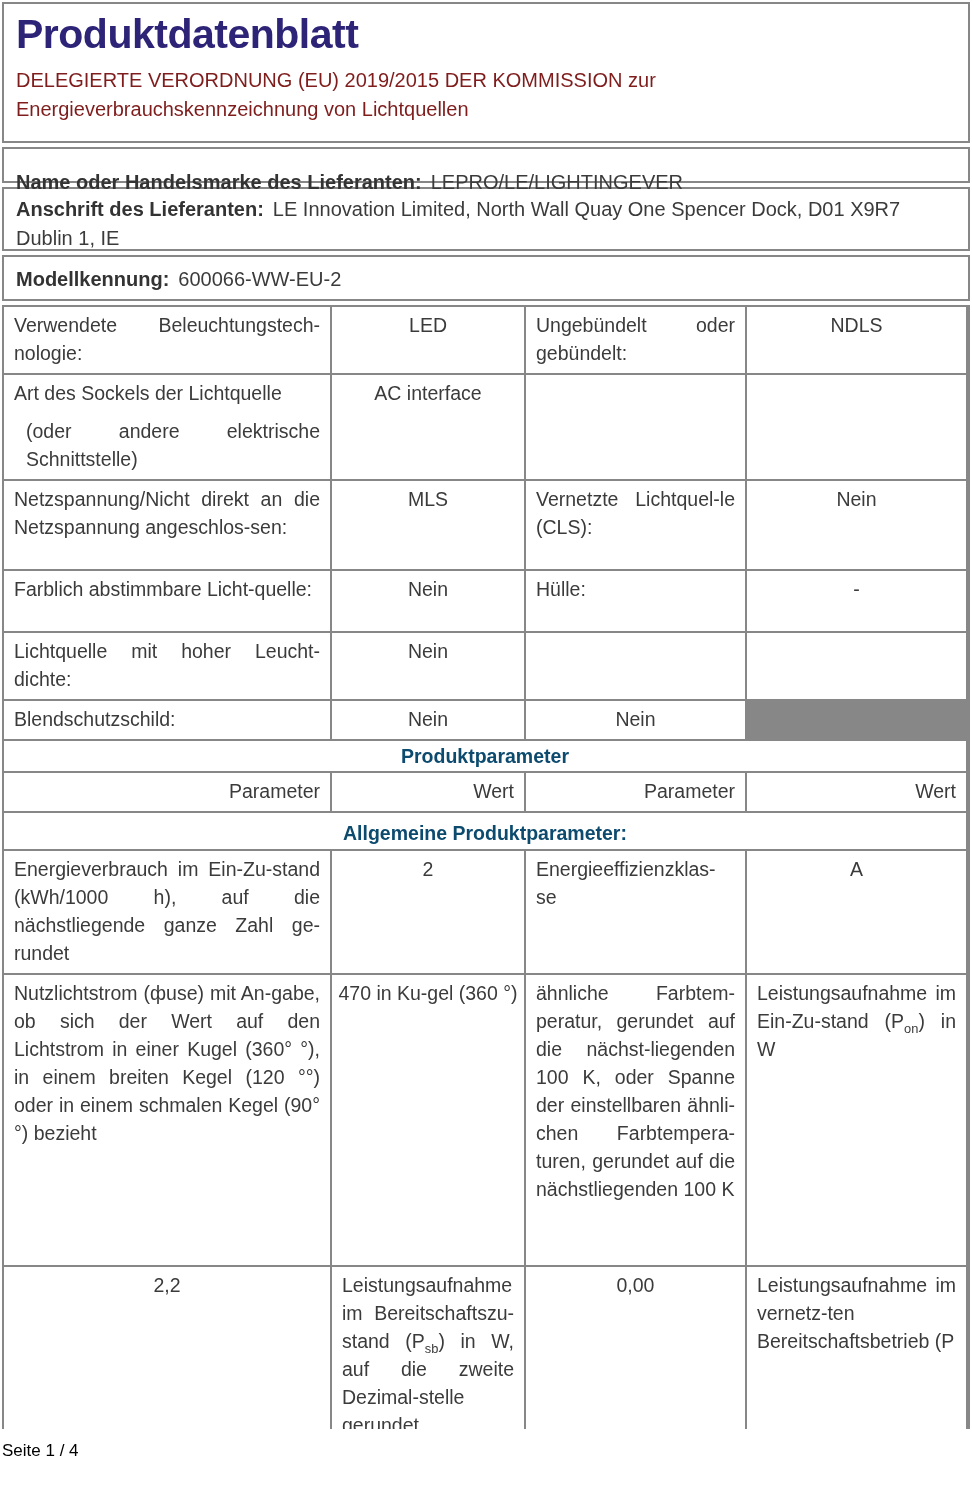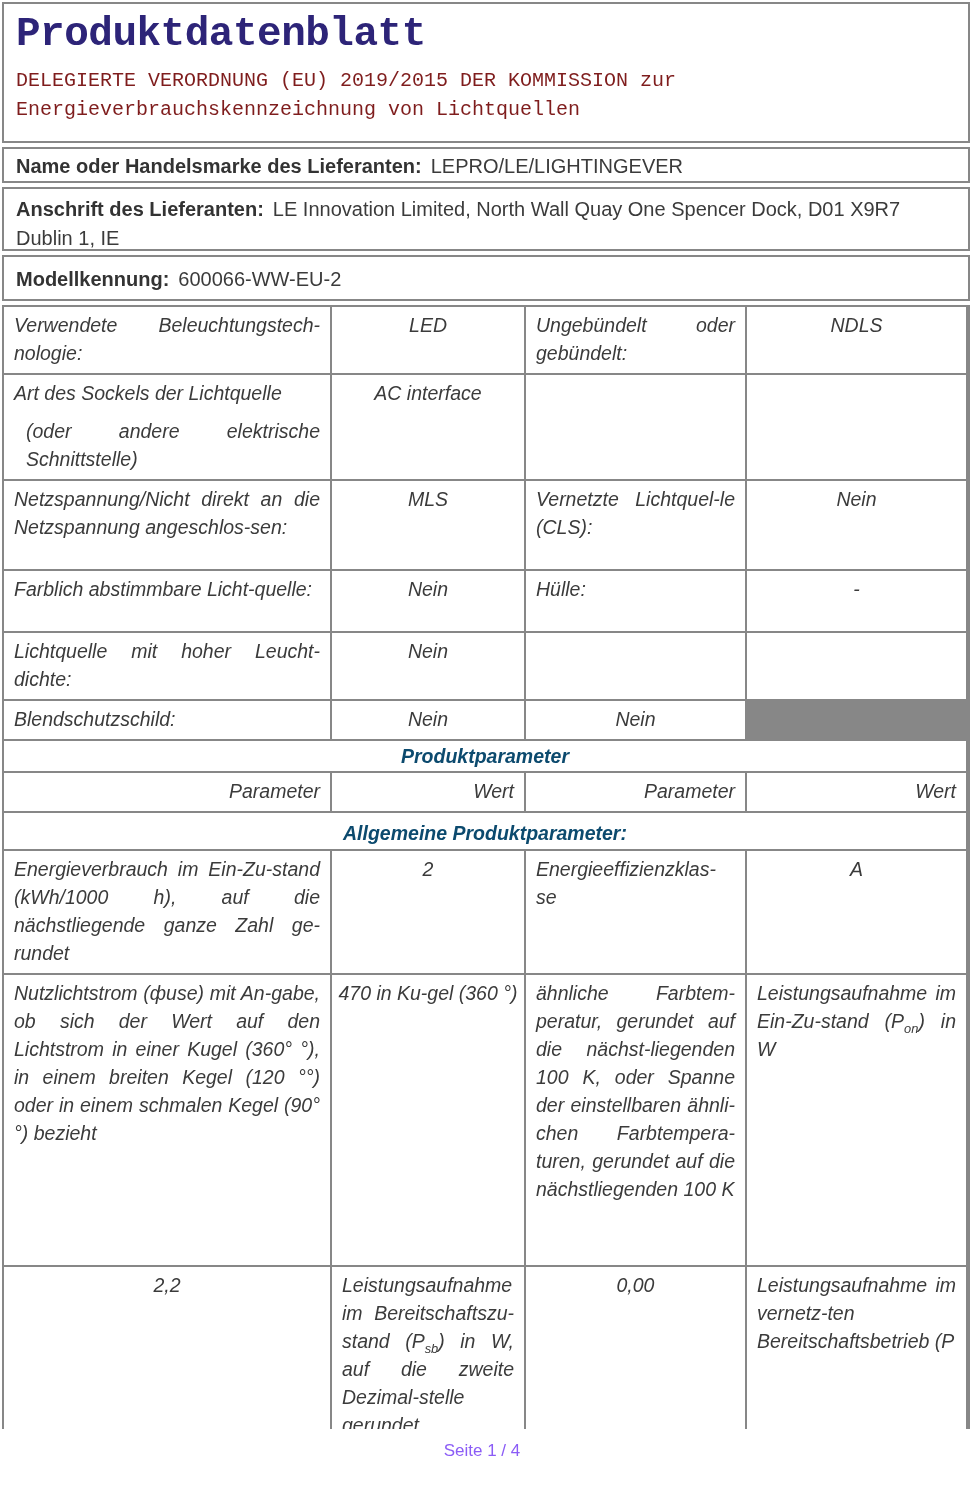--- a/index.html
+++ b/index.html
@@ -15,42 +15,41 @@
   
   .block {
     border: 2px solid #878787;
     background: #fff;
     width: 968px;
     margin-bottom: 4px;
     padding: 4px 12px;
     font-size: 20px;
     line-height: 29px;
   }
-  .block-title { height: 141px; padding-top: 4px; font-family: Liberation Mono, monospace; }
+  .block-title { height: 141px; padding-top: 4px; }
   .doc-title {
     font-size: 41px;
     font-weight: bold;
     color: #2d2478;
     letter-spacing: -0.5px;
     line-height: 52px;
   }
   .regulation { margin-top: 6px; font-size: 20px; line-height: 29px; color: #7f1d1d; }
-  .block-name { height: 36px; padding-top: 3px; }
+  .block-name { height: 36px; padding-top: 19px; }
   .block-address { height: 64px; padding-top: 6px; }
   .block-model { height: 46px; padding-top: 8px; }
   .block-arttitle { height: 36px; padding-top: 3px; font-weight: bold; color: #333; }
   .lbl { font-weight: bold; color: #333; }
   .val-inline { margin-left: 9px; }
 
   
   .table-clip {
     width: 968px;
     height: 1124px;
     overflow: hidden;
-    font-style: italic;
   }
   .ptable {
     display: grid;
     grid-template-columns: 326px 192px 219px 219px;
     gap: 2px;
     background: #878787;
     border: 2px solid #878787;
     border-bottom: none;
     width: 968px;
   }
@@ -78,24 +77,24 @@
   .hH1 { min-height: 28px; padding-top: 1px; padding-bottom: 1px; }
   .hH2 { min-height: 33px; }
   .hH3 { min-height: 30px; padding-top: 6px; padding-bottom: 2px; }
   .hB1 { min-height: 116px; }
   .hB2 { min-height: 290px; }
   .hB3 { min-height: 143px; }
   .hB4 { min-height: 80px; }
 
   .footer {
     margin-top: 12px;
-    text-align: center;
+    text-align: left;
     padding-right: 8px;
     font-size: 17px;
-    color: #8b5cf6;
+    color: #000000;
   }
 </style>
 </head>
 <body>
 
 <div class="page">
 
   <div class="block block-title">
     <div class="doc-title">Produktdatenblatt</div>
     <div class="regulation">

